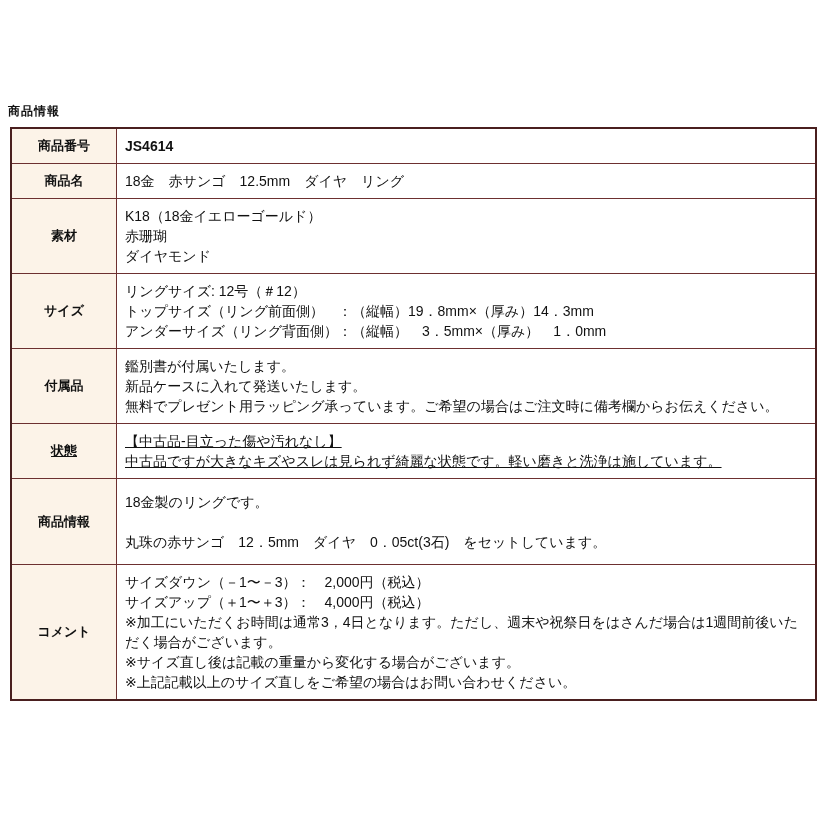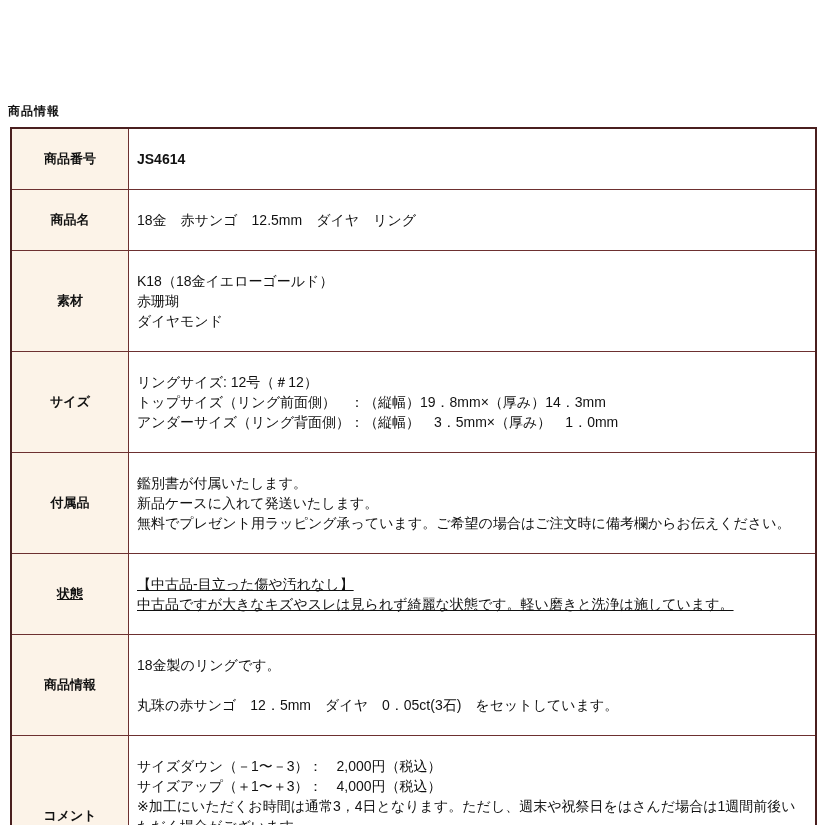--- a/index.html
+++ b/index.html
@@ -33,27 +33,27 @@
   table.product-info td {
     border: 1px solid #6d3030;
     vertical-align: middle;
   }
   table.product-info th {
     width: 88px;
     background: #fcf3e8;
     font-size: 13px;
     font-weight: bold;
     text-align: center;
-    padding: 14px;
+    padding: 8px;
   }
   table.product-info td {
     background: #ffffff;
     font-size: 14px;
     line-height: 20px;
-    padding: 20px 8px;
+    padding: 7px 8px;
     white-space: pre-line;
     text-align: left;
   }
   tr.r0 { height: 30px; }
   tr.r1 { height: 32px; }
   tr.r2 { height: 65px; }
   tr.r3 { height: 30px; }
   tr.r4 { height: 65px; }
   tr.r5 { height: 65px; }
   tr.r6 { height: 47px; text-decoration: underline; }

